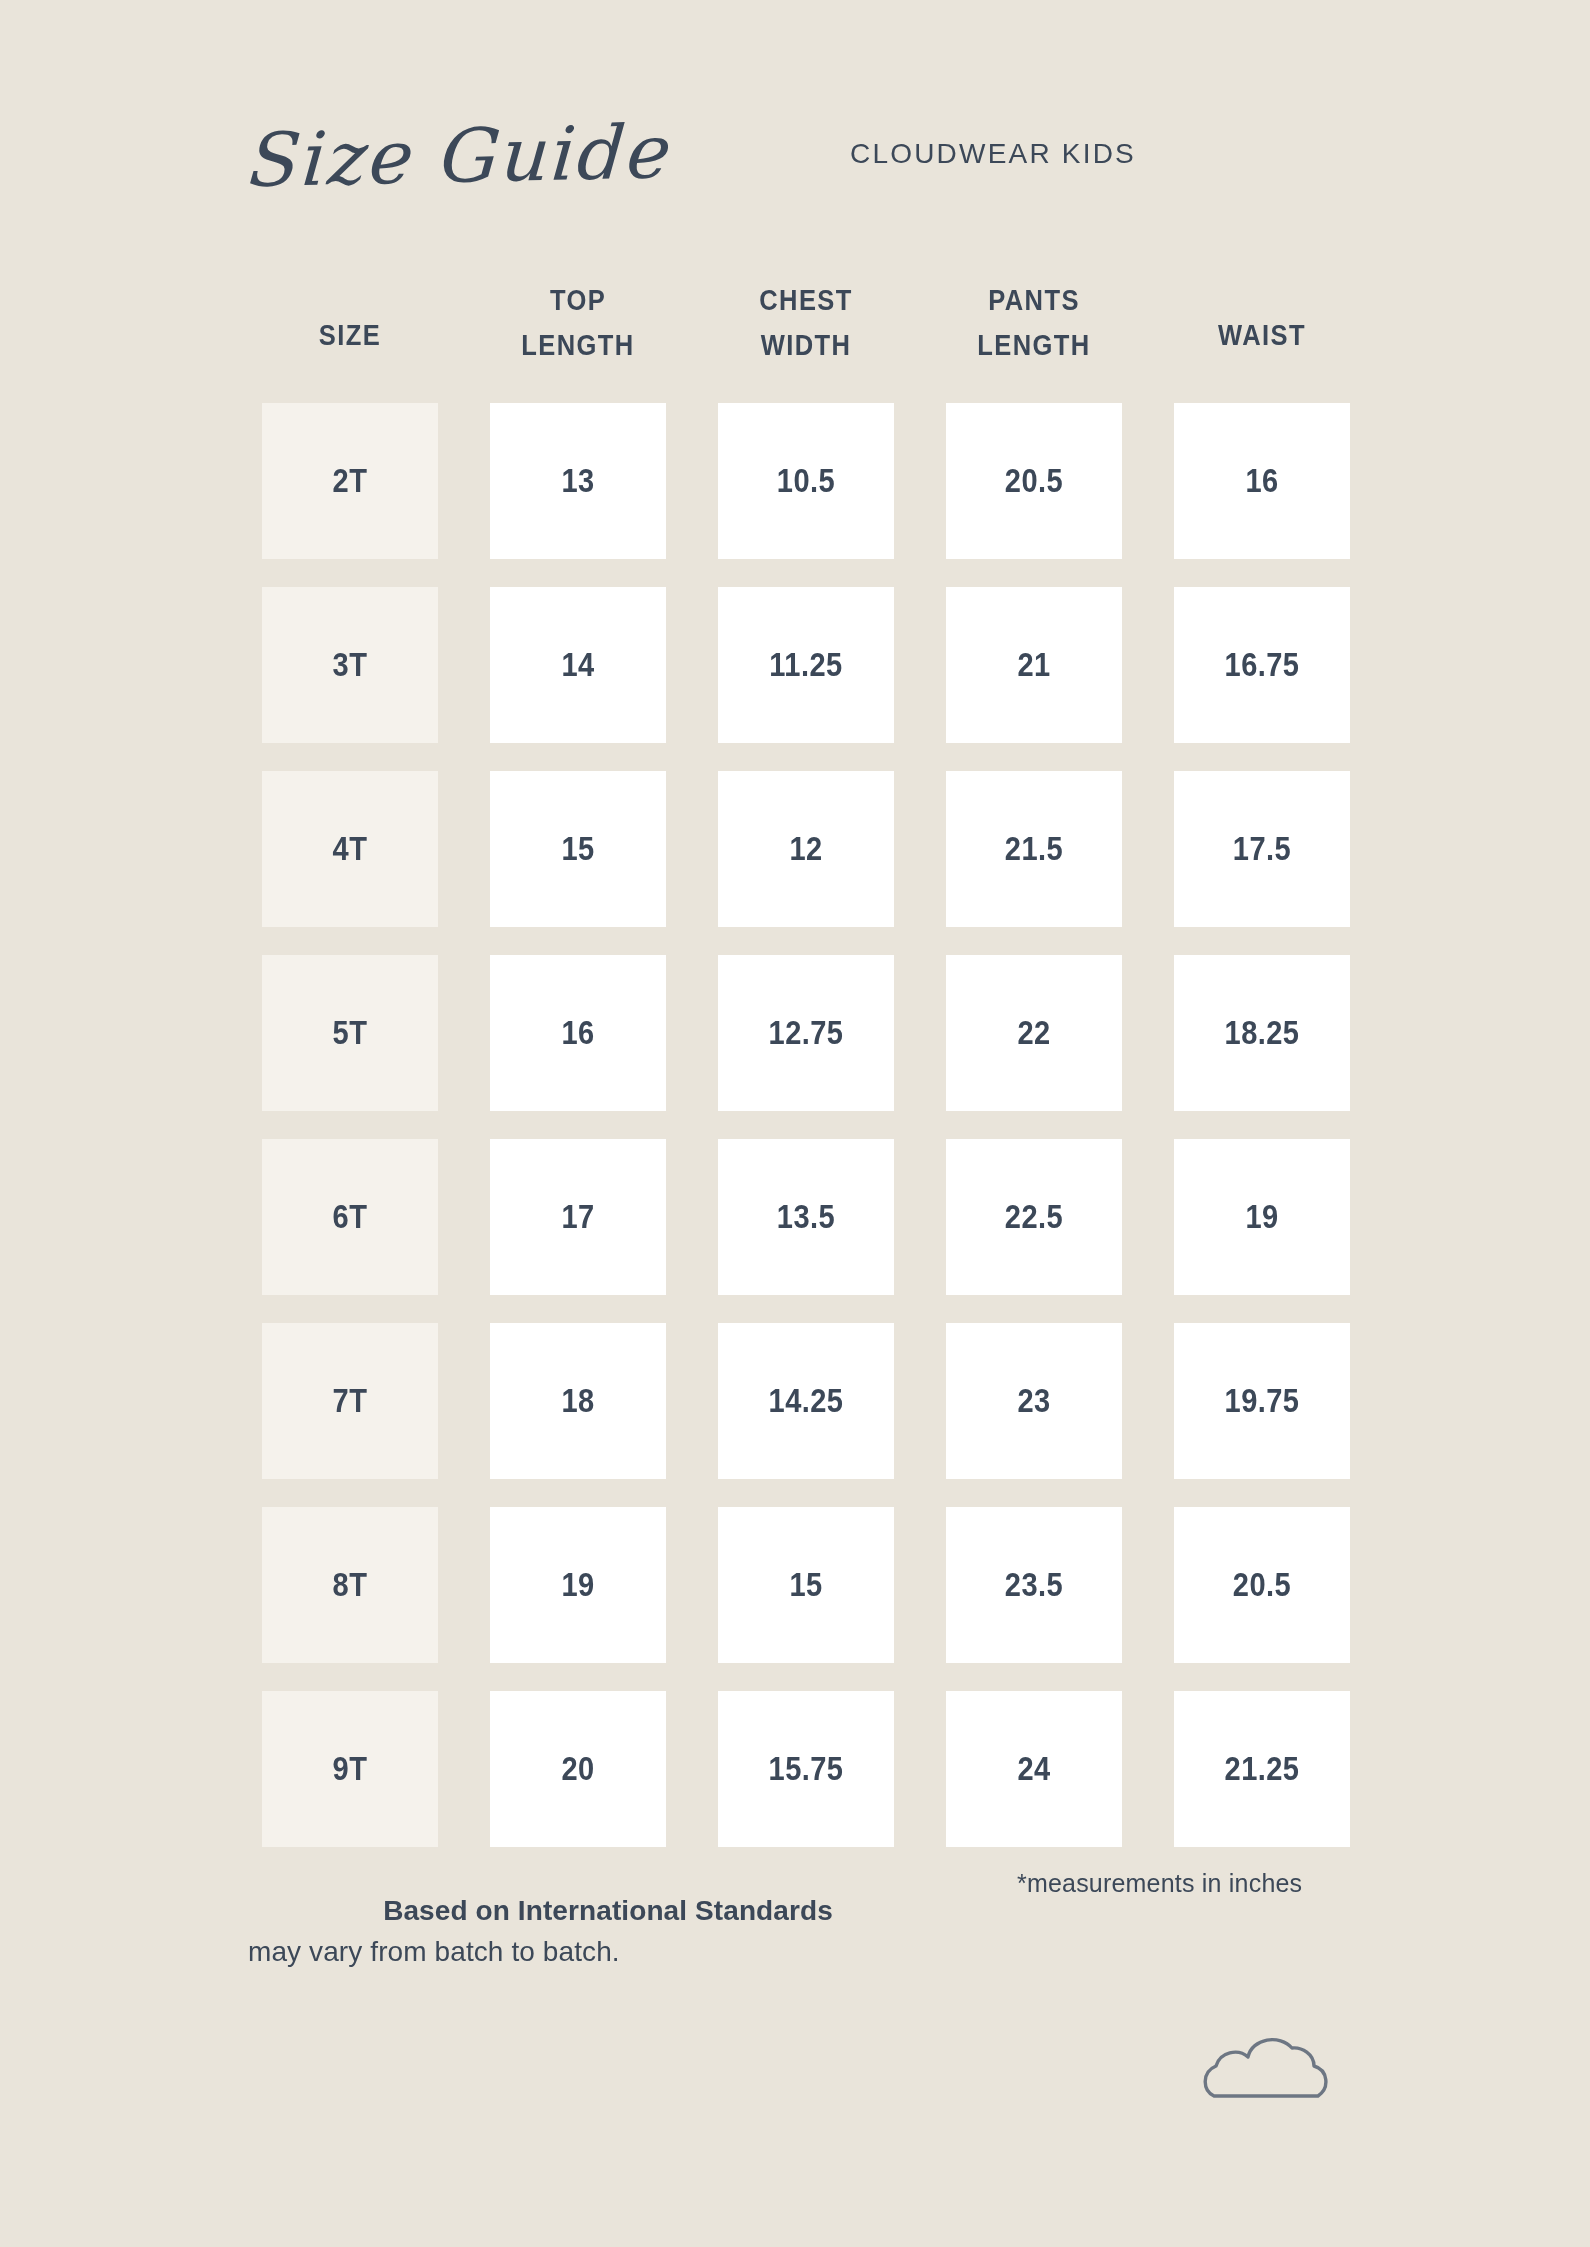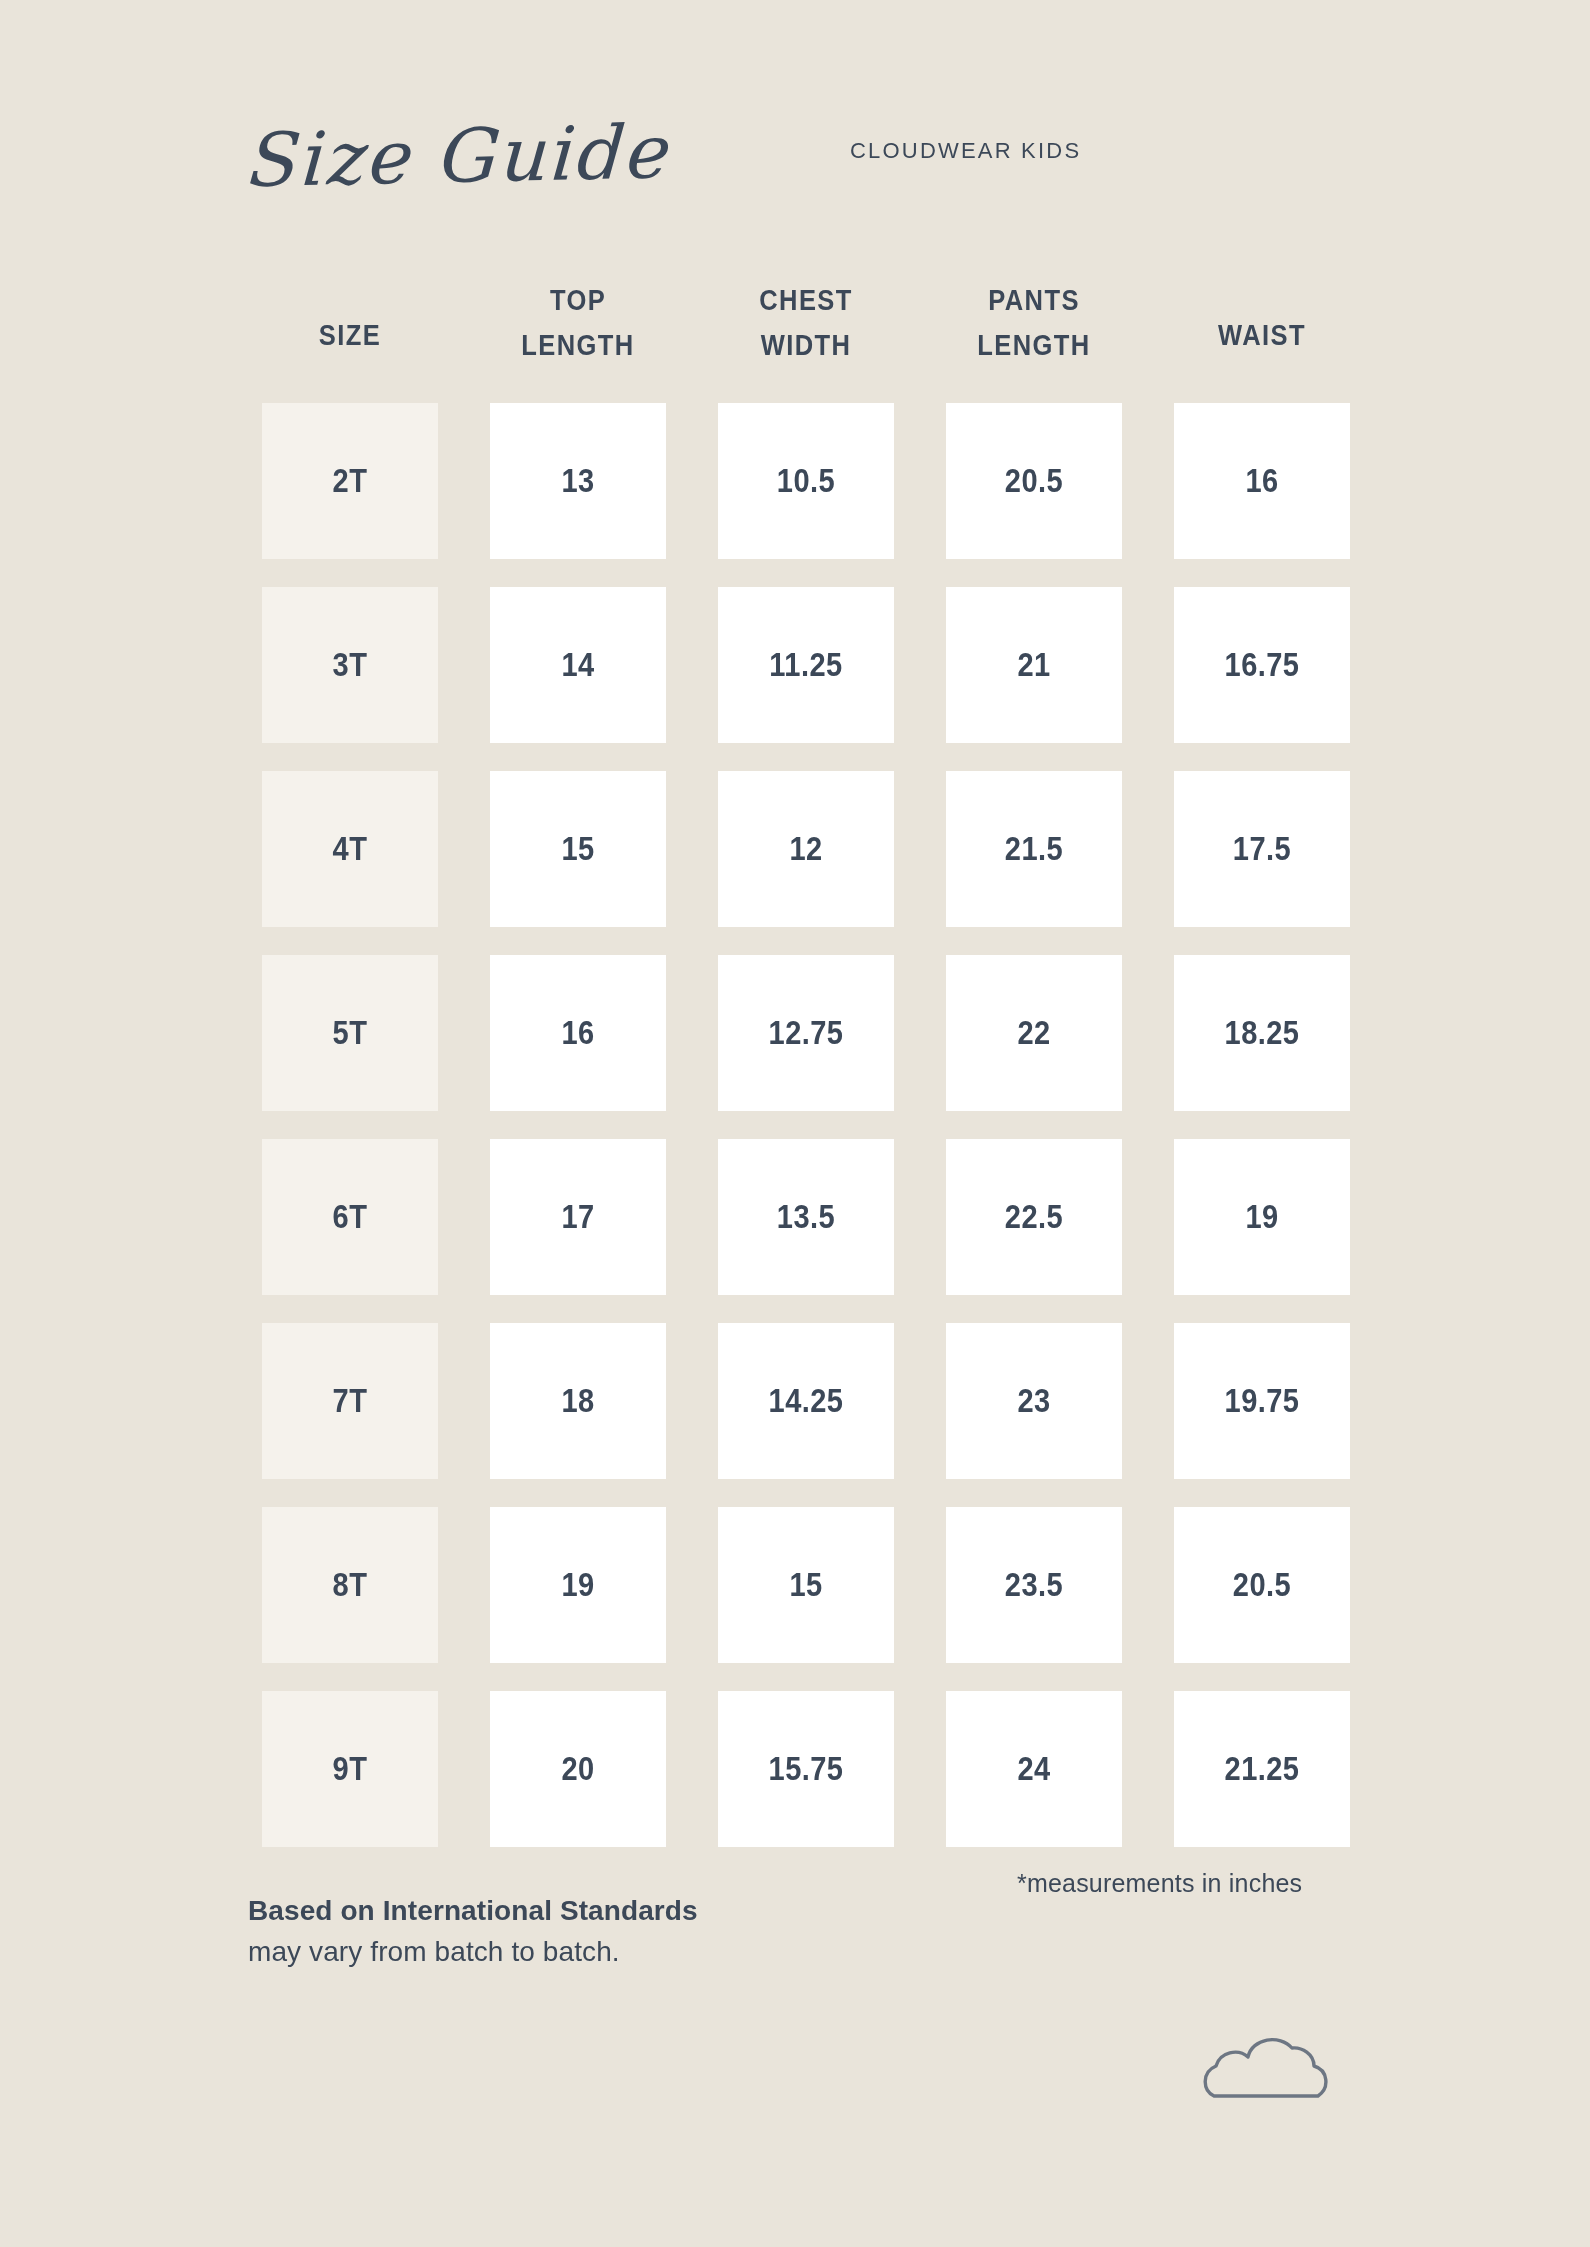--- a/index.html
+++ b/index.html
@@ -47,21 +47,21 @@
     transform: skewX(-6deg) rotate(-1.2deg);
     transform-origin: left center;
     white-space: nowrap;
   }
   .brand-title {
     position: absolute;
     left: 600px;
     top: 28px;
     font-family: "Liberation Sans", sans-serif;
     font-weight: 400;
-    font-size: 22px;
+    font-size: 28px;
     letter-spacing: 2.2px;
     color: #3c4858;
     white-space: nowrap;
   }
 
   
   .col-headers {
     position: absolute;
     left: 250px;
     top: 278px;
@@ -136,20 +136,21 @@
     top: 1890px;
     width: 720px;
     font-family: "Liberation Sans Narrow", "Liberation Sans", sans-serif;
     font-size: 28px;
     line-height: 41px;
     color: #3c4858;
     letter-spacing: 0.1px;
   }
   .footer-block .fb-title {
     font-weight: 700;
+    text-align: center;
   }
   .footer-block .fb-line {
     font-weight: 400;
   }
 
   .cloud-logo {
     position: absolute;
     left: 1196px;
     top: 2028px;
     width: 140px;

